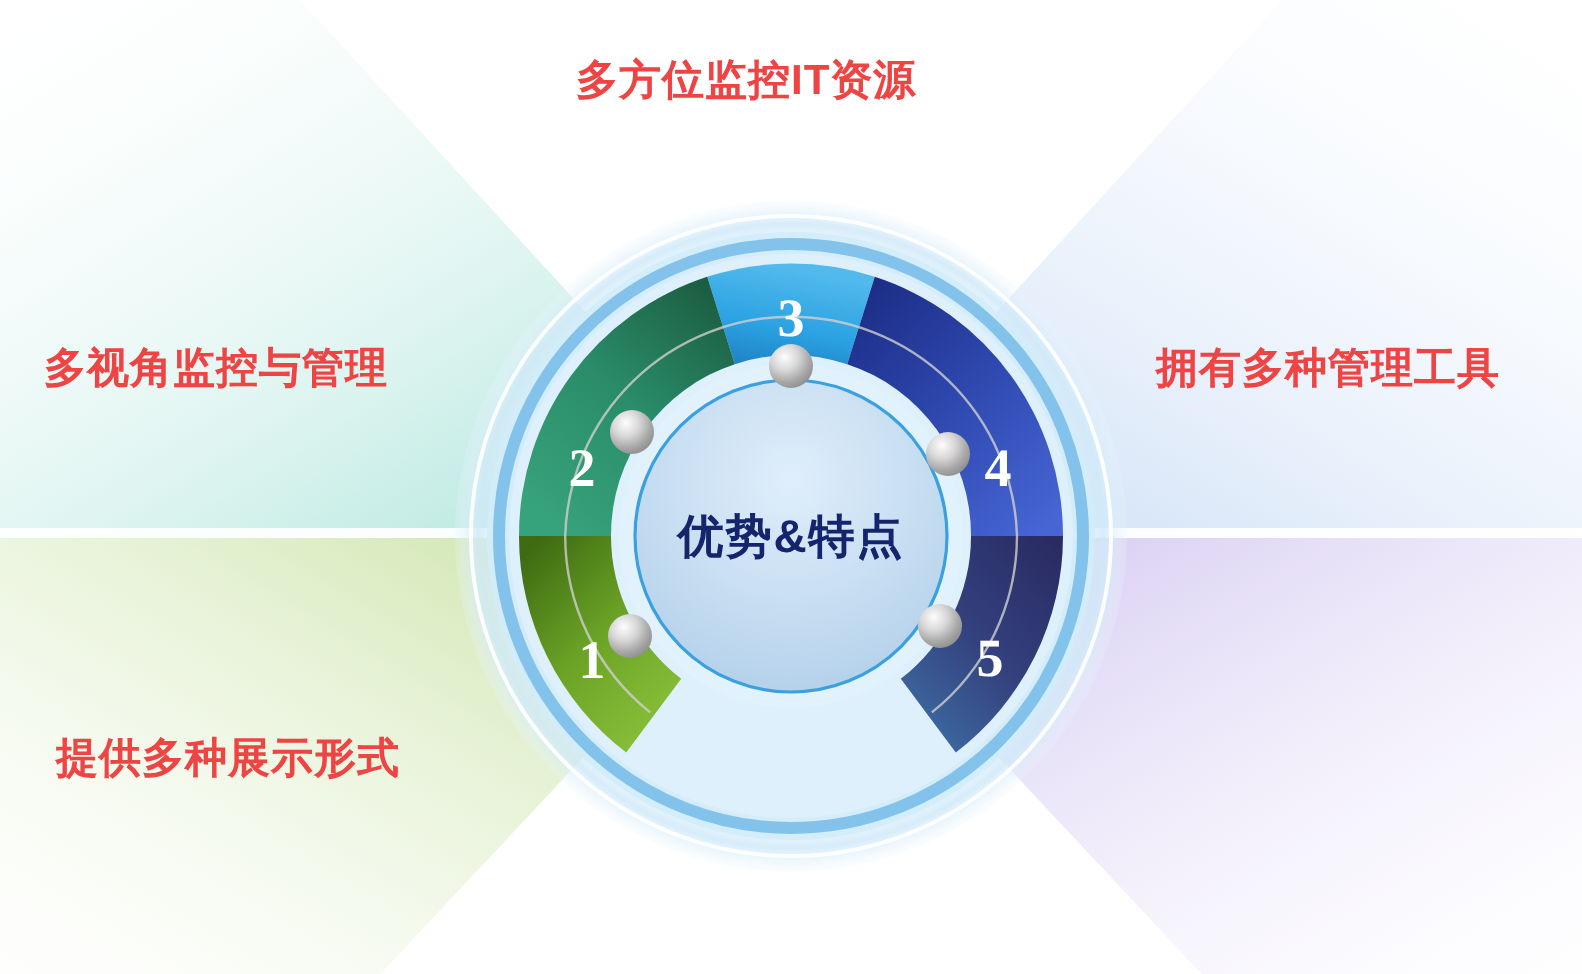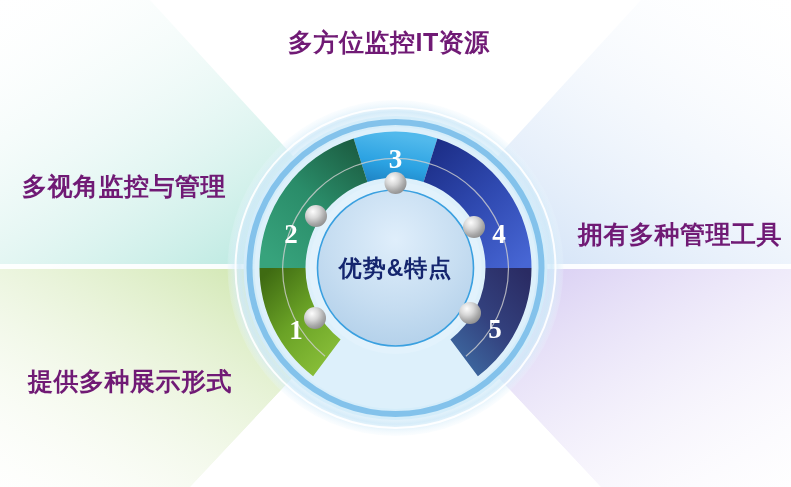--- a/index.html
+++ b/index.html
@@ -19,29 +19,29 @@
   }
   #stage svg {
     position: absolute;
     left: 0;
     top: 0;
   }
   .caption {
     position: absolute;
     font-family: "Liberation Sans", sans-serif;
     font-weight: bold;
-    font-size: 25px;
-    color: #701a75;
+    font-size: 21px;
+    color: #ef4444;
     letter-spacing: 0.5px;
     white-space: nowrap;
   }
   .cap-top        { left: 288px; top: 26px; }
   .cap-left-top   { left: 22px;  top: 170px; }
   .cap-left-bot   { left: 28px;  top: 365px; }
-  .cap-right-top  { left: 578px; top: 170px; margin-top: 48px; }
+  .cap-right-top  { left: 578px; top: 170px; }
   .cap-right-bot  { left: 566px; top: 365px; }
 
   .seg-num {
     font-family: "Liberation Serif", serif;
     font-weight: bold;
     font-size: 27px;
     fill: #ffffff;
   }
   .center-text {
     font-family: "Liberation Sans", sans-serif;

